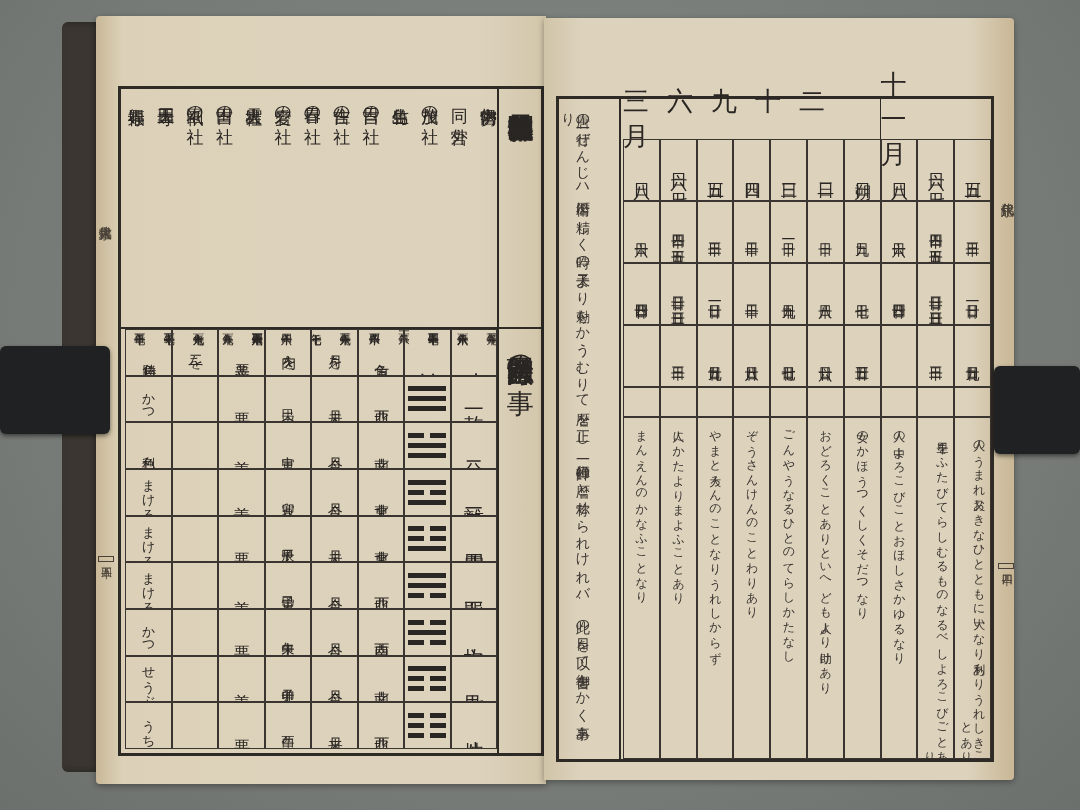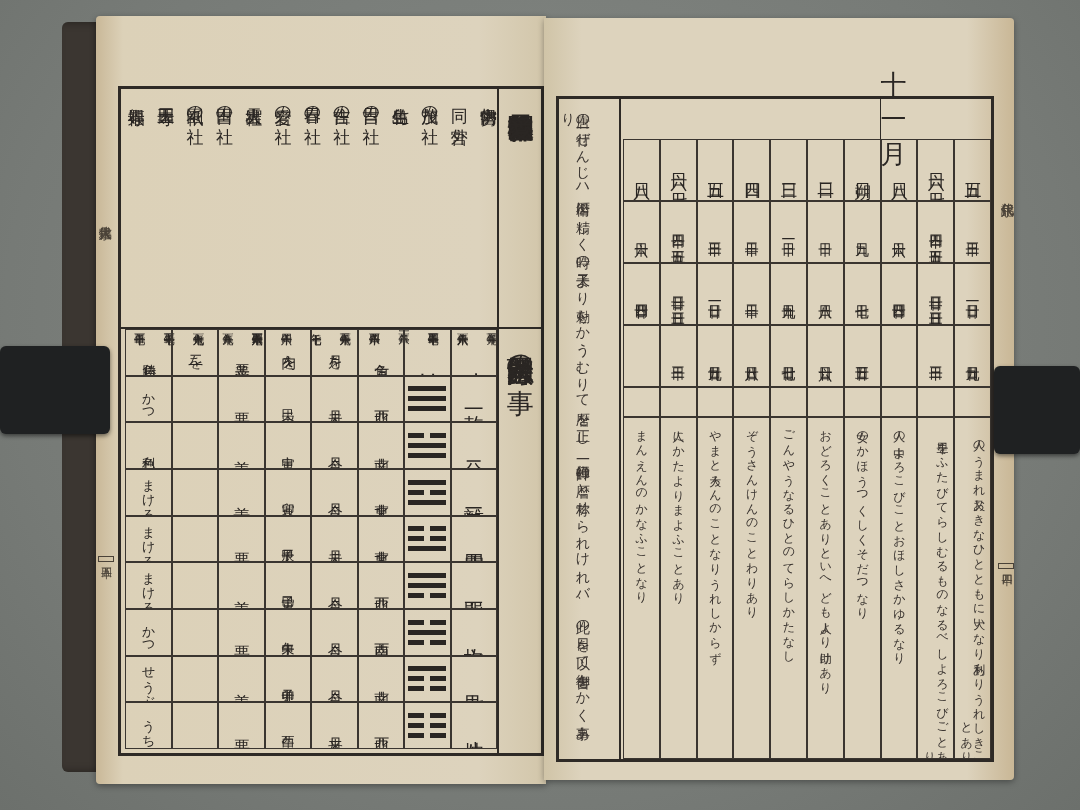--- a/index.html
+++ b/index.html
@@ -422,20 +422,21 @@
   <div class="side-label vtext" style="right:0px;top:545px;font-size:11px;border:1px solid #4a4238;padding:2px 1px;">四十四</div>
 
   <div class="frame" style="left:12px;top:78px;width:432px;height:660px;">
 
     <div style="position:absolute;left:0;top:0;width:62px;height:660px;border-right:2px solid #2e2a26;padding:4px 2px;box-sizing:border-box;">
       <div class="vtext kana-col" style="font-size:14px;height:640px;">唐の一行ぜんじハ暦術に精しく時の天子より勅をかうむりて暦を正し、一行禅師の暦と称せられけれバ、此の日を以て御書をかく事あり</div>
     </div>
 
     <div style="position:absolute;left:64px;right:0;top:0;height:40px;display:flex;flex-direction:row-reverse;border-bottom:1px solid #2e2a26;">
       <div style="width:30%;border-left:1px solid #2e2a26;display:flex;align-items:center;justify-content:center;font-size:26px;letter-spacing:40px;">十一月</div>
+      <div style="flex:1;display:flex;align-items:center;justify-content:center;font-size:26px;letter-spacing:18px;">三六九十二月</div>
     </div>
 
     <div id="cal-grid" class="grid" style="left:64px;right:0;top:40px;height:620px;grid-template-columns:repeat(10,1fr);grid-template-rows:62px 62px 62px 62px 30px 1fr;direction:rtl;">
         <div class="cell">
           <div class="vtext" style="font-size: 17px;">五日</div>
         </div>
         <div class="cell">
           <div class="vtext" style="font-size: 17px;">六日 七日</div>
         </div>
         <div class="cell">

